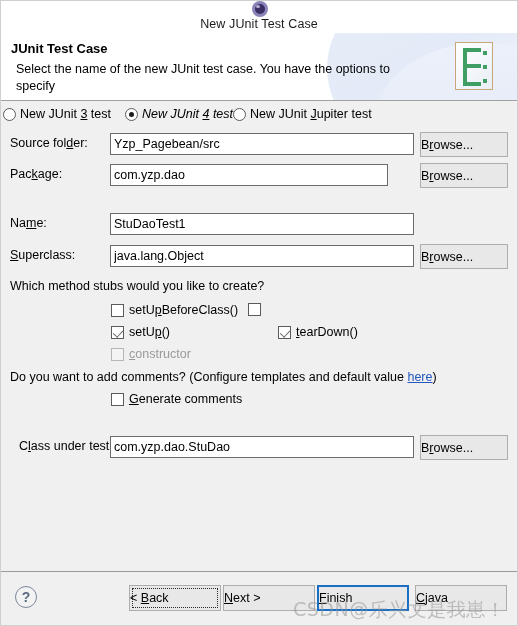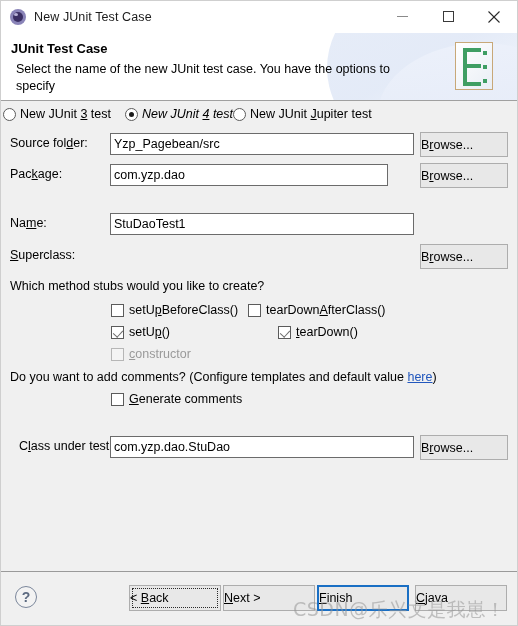--- a/index.html
+++ b/index.html
@@ -20,20 +20,21 @@
     display: flex; flex-direction: column;
   }
 
   
   #titlebar {
     height: 32px; min-height: 32px;
     background: #ffffff;
     display: flex; align-items: center;
     border-bottom: 1px solid #ffffff;
     position: relative;
+    flex-direction: column;
   }
   .title-icon {
     width: 16px; height: 16px;
     margin-left: 9px; margin-right: 8px;
     position: relative;
     flex: none;
   }
   .title-icon .ring {
     position: absolute; left: 0; top: 0;
     width: 16px; height: 16px; border-radius: 50%;
@@ -306,35 +307,35 @@
     </div>
 
     <div class="row" style="left:9px; top:115px;">
       <span class="lbl"><span>Na</span><u>m</u><span>e:</span></span>
     </div>
     <input class="field" style="position: absolute; left: 109px; top: 112px; width: 304px;" value="StuDaoTest1">
 
     <div class="row" style="left:9px; top:147px;">
       <span class="lbl"><u>S</u><span>uperclass:</span></span>
     </div>
+    <input class="field" style="position: absolute; left: 109px; top: 144px; width: 304px;" value="java.lang.Object">
     <div class="btn browse" style="position:absolute; left:419px; top:143px;">
       <span><span>B</span><u>r</u><span>owse...</span></span>
     </div>
 
     <div class="row" style="left:9px; top:178px;">
       <span class="lbl">Which method stubs would you like to create?</span>
     </div>
 
     <div class="cb-wrap" style="position:absolute; left:110px; top:202px;">
       <span class="cbox"></span>
       <span class="lbl"><span>setU</span><u>p</u><span>BeforeClass()</span></span>
     </div>
     <div class="cb-wrap" style="position:absolute; left:247px; top:202px;">
       <span class="cbox"></span>
-      <span class="lbl"><span>tearDown</span><u>A</u><span>fterClass()</span></span>
     </div>
 
     <div class="cb-wrap" style="position:absolute; left:110px; top:224px;">
       <span class="cbox on"></span>
       <span class="lbl"><span>setU</span><u>p</u><span>()</span></span>
     </div>
     <div class="cb-wrap" style="position:absolute; left:247px; top:224px;padding-left:30px;">
       <span class="cbox on"></span>
       <span class="lbl"><u>t</u><span>earDown()</span></span>
     </div>

